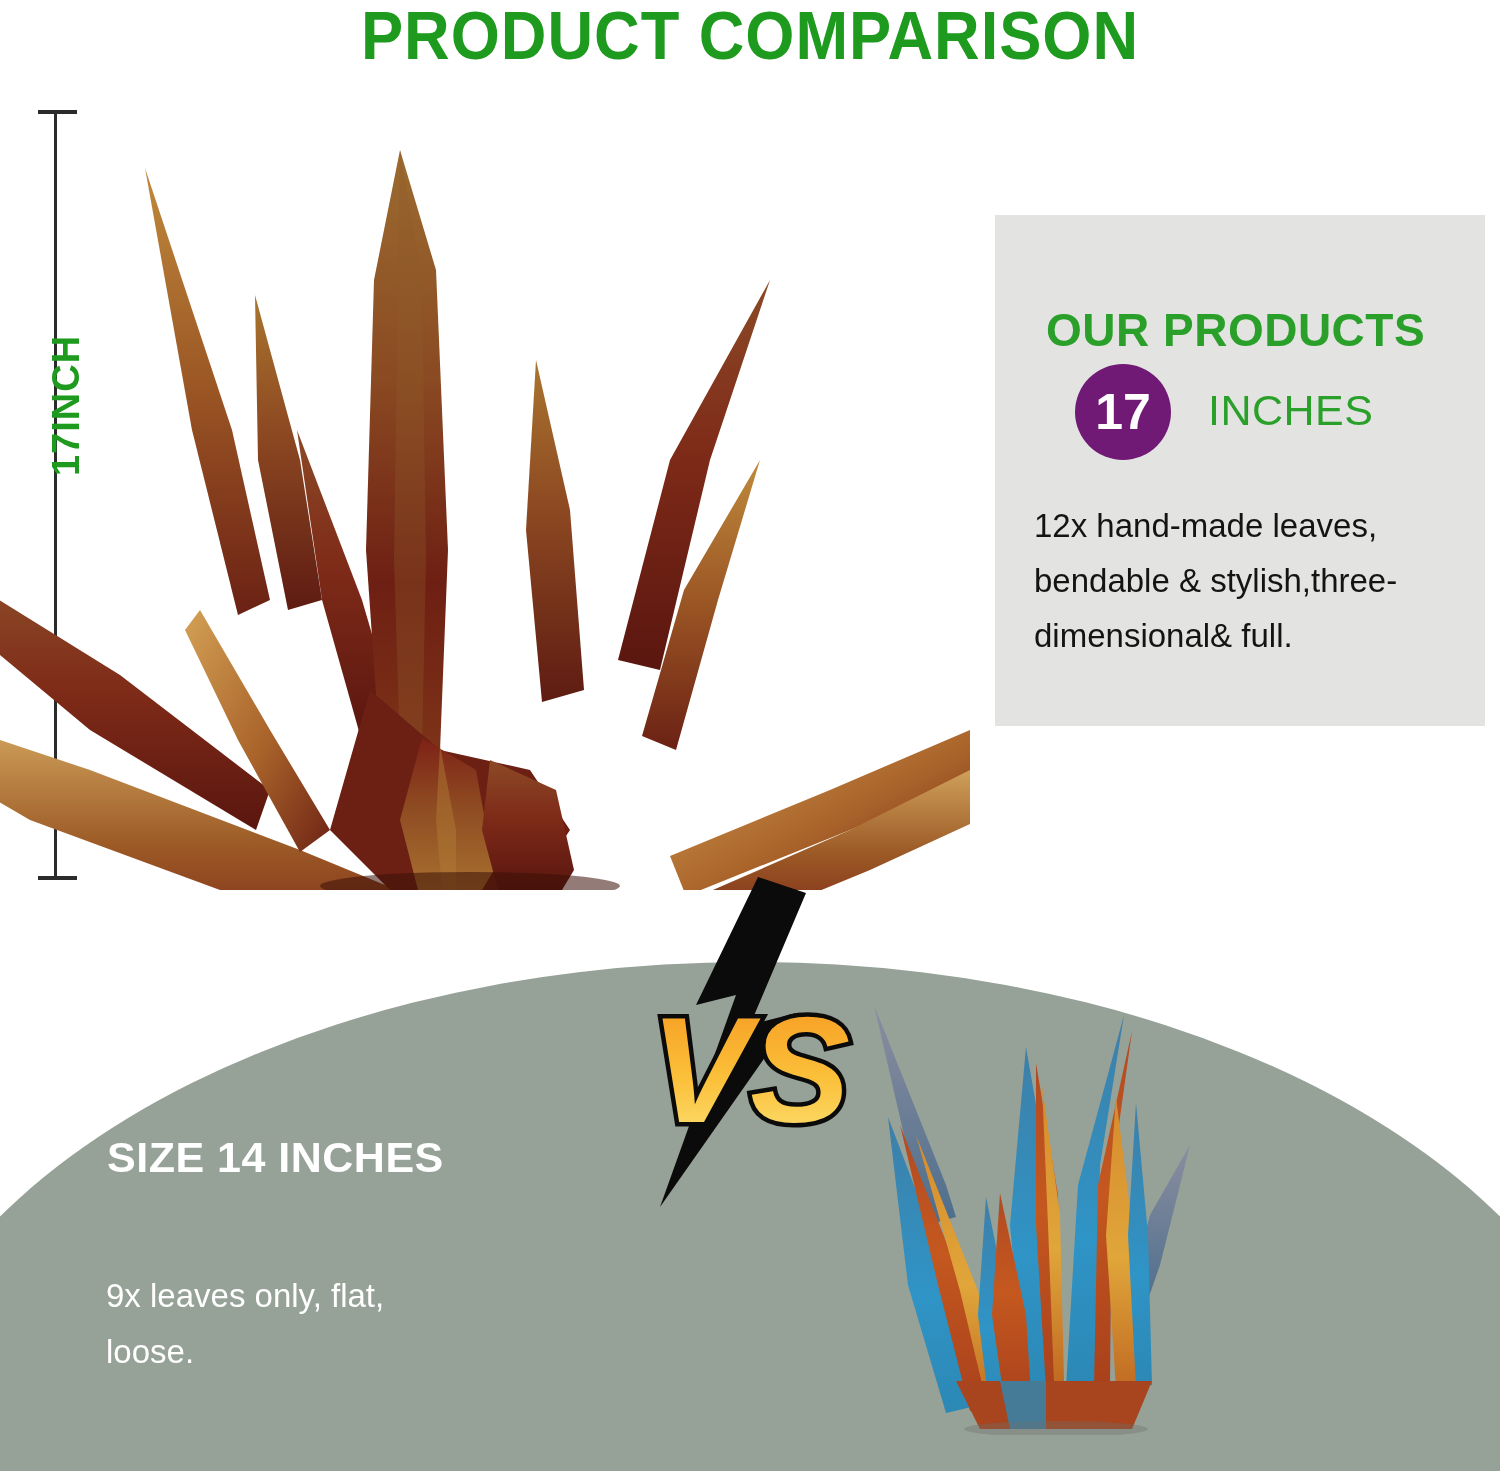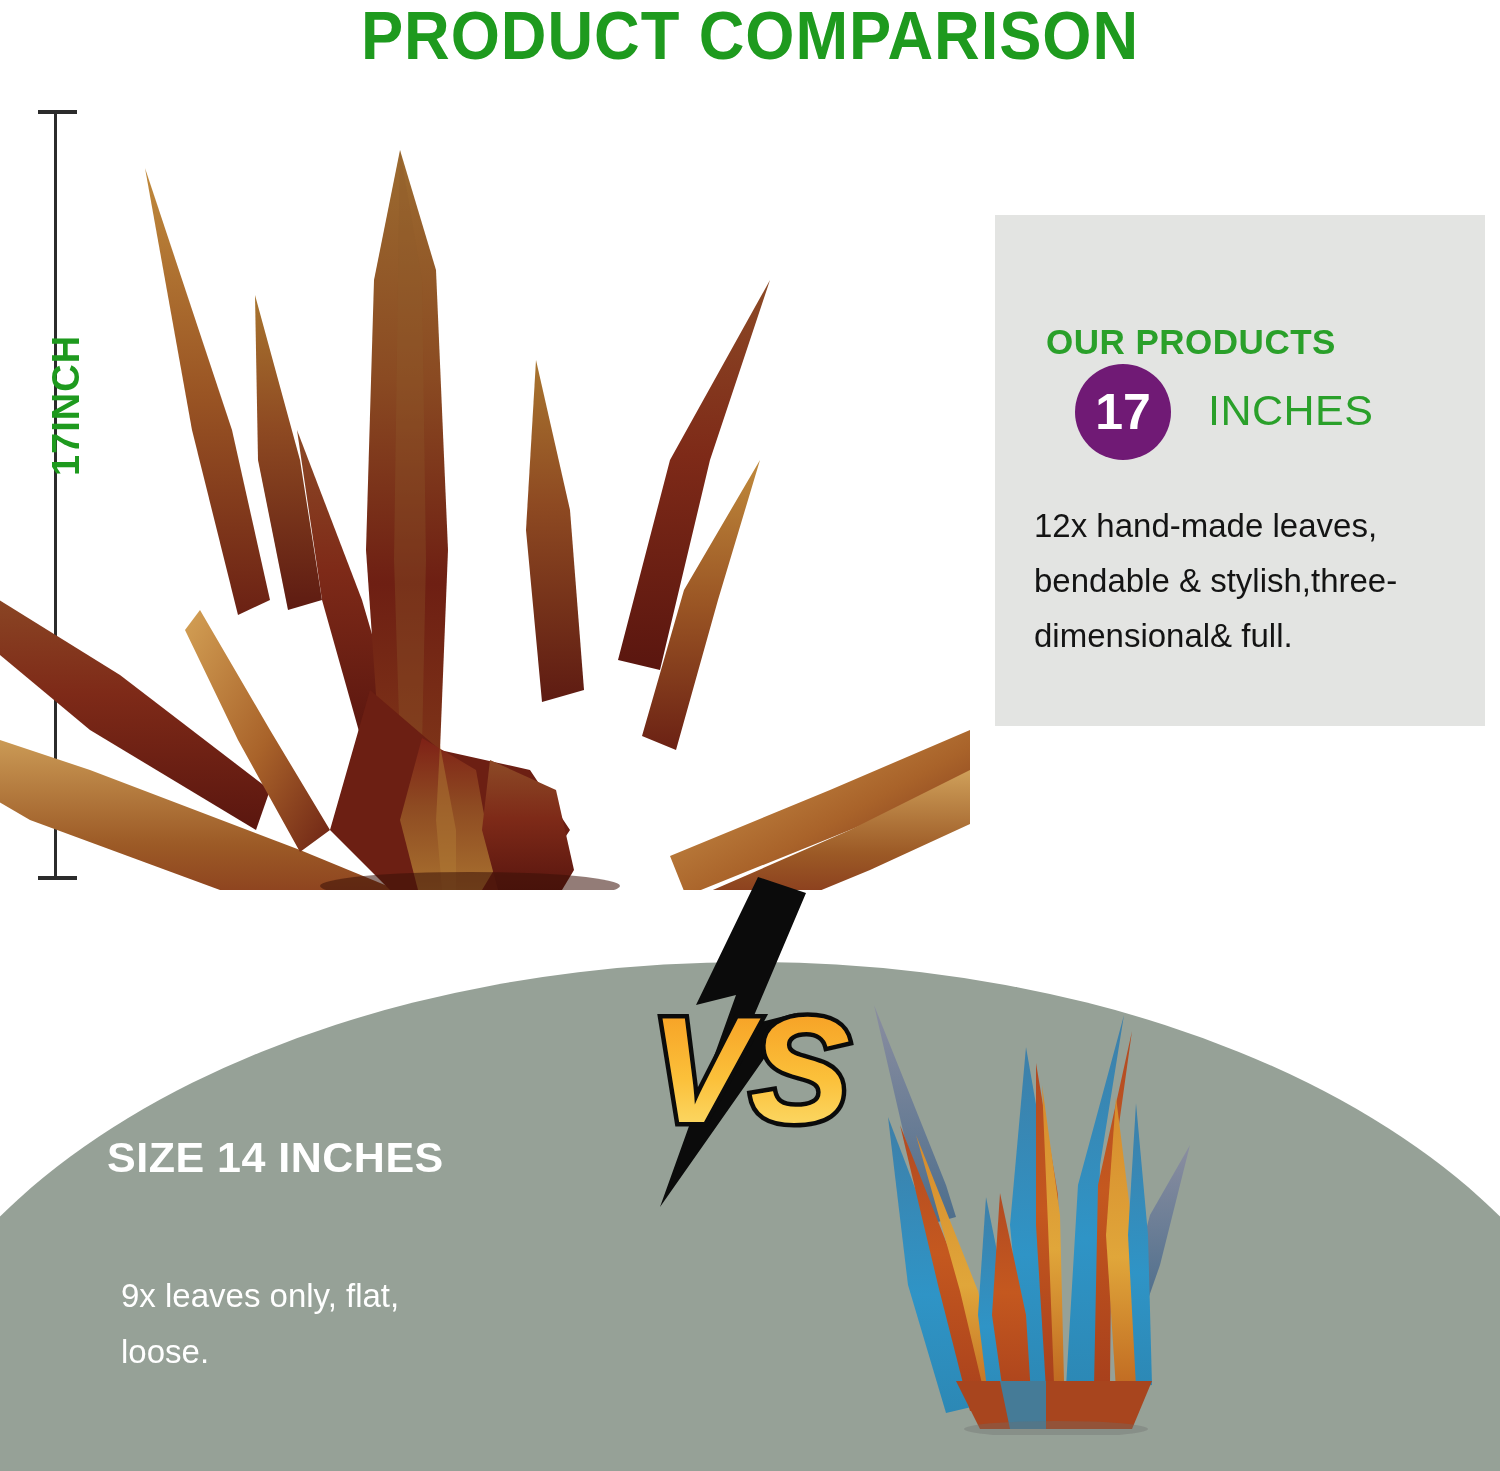--- a/index.html
+++ b/index.html
@@ -39,22 +39,22 @@
   #product-agave{position:absolute; left:-30px; top:130px; width:1000px; height:760px;}
   #product-agave svg{width:100%; height:100%; display:block;}
 
   
   #info-card{
     position:absolute; left:995px; top:215px; width:490px; height:511px;
     background:#E3E4E2;
   }
   #our-products-heading{
     position:absolute; left:1046px; top:303px; width:420px;
-    font-weight:bold; font-size:35px; letter-spacing:.5px;
-    color:#2AA02A; white-space:nowrap;margin-top:19px;
+    font-weight:bold; font-size:46px; letter-spacing:.5px;
+    color:#2AA02A; white-space:nowrap;
   }
   #badge-17{
     position:absolute; left:1075px; top:364px; width:96px; height:96px;
     border-radius:50%; background:#701a75; color:#fff;
     font-weight:bold; font-size:50px;
     display:flex; align-items:center; justify-content:center;
   }
   #inches-label{
     position:absolute; left:1208px; top:386px;
     font-weight:normal; font-size:43px; letter-spacing:.5px;
@@ -69,21 +69,21 @@
   #vs-badge{position:absolute; left:600px; top:877px; width:300px; height:330px;}
   #vs-badge svg{width:100%; height:100%; display:block; overflow:visible;}
 
   
   #competitor-heading{
     position:absolute; left:107px; top:1127px; width:620px;
     font-weight:bold; font-size:43px; line-height:60px;
     letter-spacing:.5px; color:#FFFFFF;
   }
   #competitor-desc{
-    position:absolute; left:121px; top:1268px; width:640px;
+    position:absolute; left:106px; top:1268px; width:640px;
     font-size:33px; line-height:56px; color:#FFFFFF;
   }
   #competitor-agave{position:absolute; left:860px; top:985px; width:390px; height:450px;}
   #competitor-agave svg{width:100%; height:100%; display:block;}
 </style>
 </head>
 <body>
 
 <div id="sage-ellipse"></div>
 

